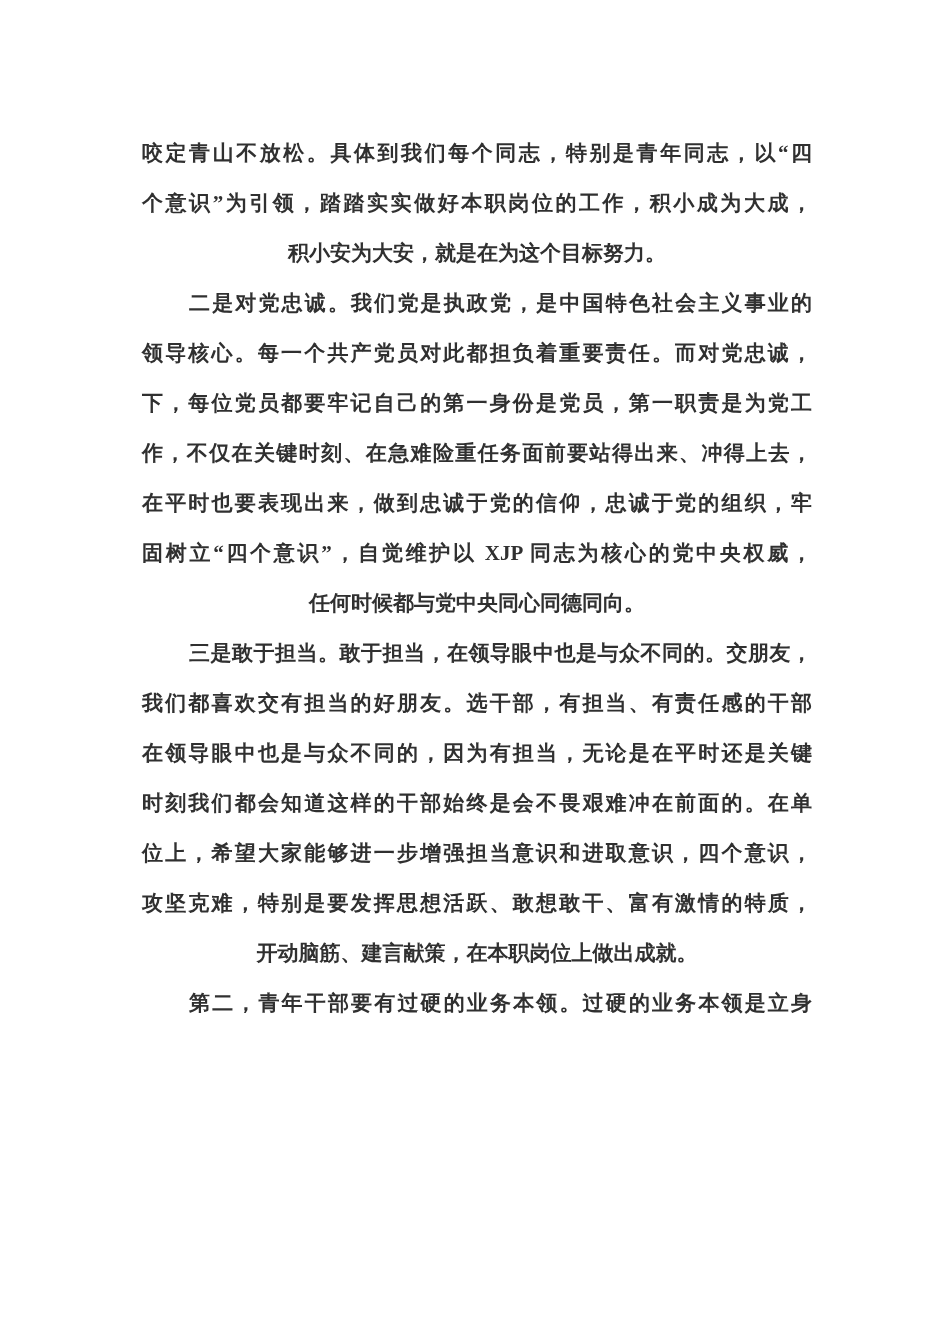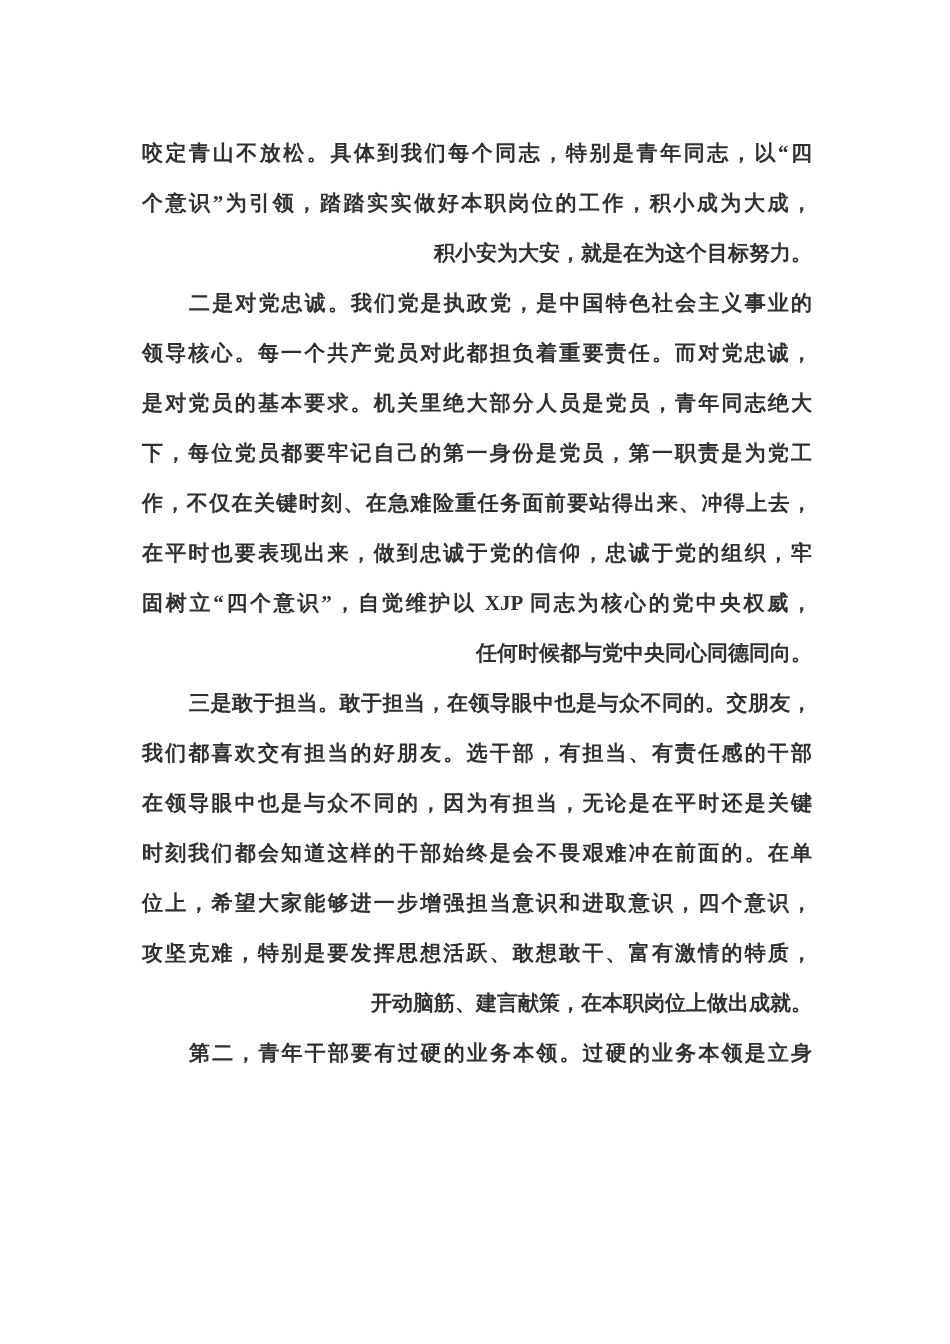--- a/index.html
+++ b/index.html
@@ -21,42 +21,41 @@
     width: 670px;
     font-family: "Liberation Serif", serif;
     font-size: 21px;
     font-weight: 700;
     color: #303030;
     -webkit-font-smoothing: antialiased;
   }
   .line {
     height: 50px;
     line-height: 50px;
-    text-align: right;
+    text-align: center;
   }
   .line.just {
     text-align: justify;
     text-align-last: justify;
     text-justify: inter-character;
   }
   .line.indent {
     padding-left: 47px;
   }
 </style>
 </head>
 <body>
 
 <div class="page">
   <div class="text-block" id="text-block" style="color: rgb(48, 48, 48);">
       <div class="line just">咬定青山不放松。具体到我们每个同志，特别是青年同志，以“四</div>
       <div class="line just">个意识”为引领，踏踏实实做好本职岗位的工作，积小成为大成，</div>
       <div class="line">积小安为大安，就是在为这个目标努力。</div>
       <div class="line just indent">二是对党忠诚。我们党是执政党，是中国特色社会主义事业的</div>
       <div class="line just">领导核心。每一个共产党员对此都担负着重要责任。而对党忠诚，</div>
-      <div class="line just">是对党员的基本要求。机关里绝大部分人员是党员，青年同志绝大</div>
       <div class="line just">下，每位党员都要牢记自己的第一身份是党员，第一职责是为党工</div>
       <div class="line just">作，不仅在关键时刻、在急难险重任务面前要站得出来、冲得上去，</div>
       <div class="line just">在平时也要表现出来，做到忠诚于党的信仰，忠诚于党的组织，牢</div>
       <div class="line just">固树立“四个意识”，自觉维护以 XJP 同志为核心的党中央权威，</div>
       <div class="line">任何时候都与党中央同心同德同向。</div>
       <div class="line just indent">三是敢于担当。敢于担当，在领导眼中也是与众不同的。交朋友，</div>
       <div class="line just">我们都喜欢交有担当的好朋友。选干部，有担当、有责任感的干部</div>
       <div class="line just">在领导眼中也是与众不同的，因为有担当，无论是在平时还是关键</div>
       <div class="line just">时刻我们都会知道这样的干部始终是会不畏艰难冲在前面的。在单</div>
       <div class="line just">位上，希望大家能够进一步增强担当意识和进取意识，四个意识，</div>

